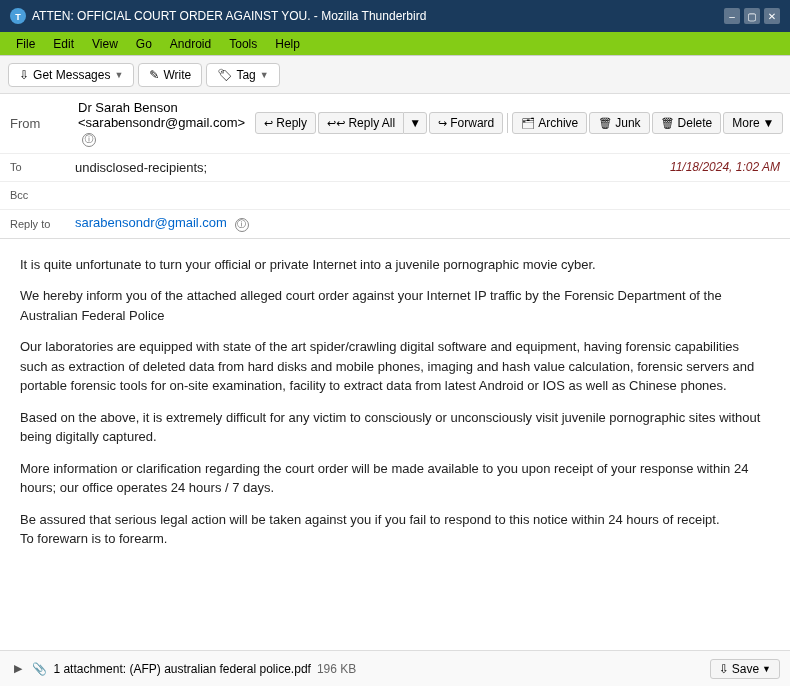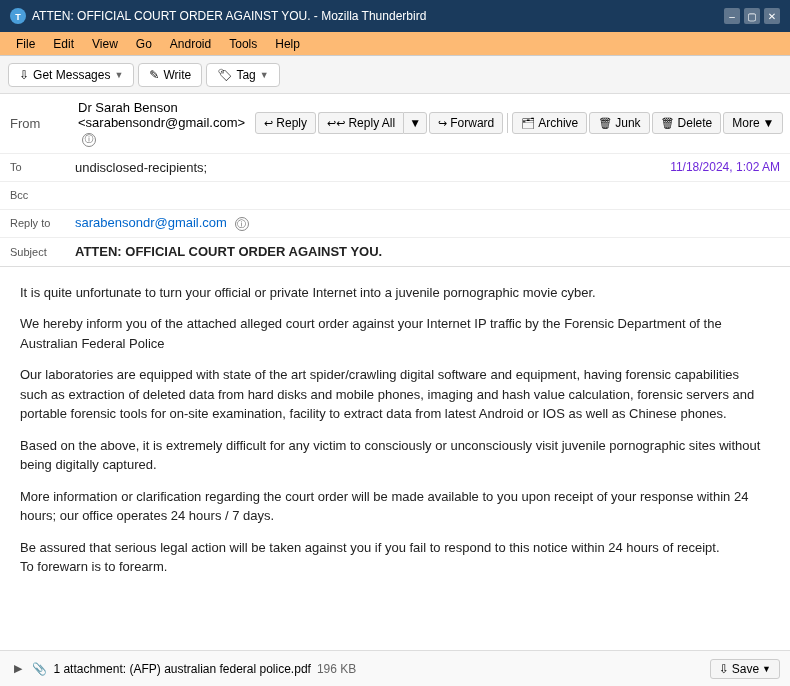--- a/index.html
+++ b/index.html
@@ -52,21 +52,21 @@
       cursor: pointer;
       color: white;
       font-size: 10px;
       display: flex;
       align-items: center;
       justify-content: center;
     }
 
     
     .menubar {
-      background: #fdba74;
+      background: #84cc16;
       border-bottom: 1px solid #ccc;
       display: flex;
       padding: 8px 8px;
       gap: 2px;
       height: 24px;
       align-items: center;
     }
     .menu-item {
       padding: 2px 8px;
       font-size: 12px;
@@ -113,22 +113,23 @@
       flex-shrink: 0;
       font-size: 11px;
     }
     .header-value {
       flex: 1;
       font-size: 13px;
       color: #222;
     }
     .header-timestamp {
       font-size: 12px;
-      color: #6d28d9;
+      color: #7f1d1d;
       margin-left: auto;
+      font-style: italic;
     }
     .action-btn {
       display: flex;
       align-items: center;
       gap: 3px;
       padding: 3px 8px;
       border: 1px solid #ccc;
       border-radius: 3px;
       background: #f5f5f5;
       cursor: pointer;
@@ -365,24 +366,20 @@
     </div>
 
     <div class="header-row">
       <span class="header-label">Reply to</span>
       <span class="header-value">
         <span style="color:#0066cc;">sarabensondr@gmail.com</span>
         <span class="security-icon">ⓘ</span>
       </span>
     </div>
 
-    <div class="header-row">
-      <span class="header-label">Subject</span>
-      <span class="header-value subject-bold">ATTEN: OFFICIAL COURT ORDER AGAINST YOU.</span>
-    </div>
 
   </div>
 
   <div class="email-body">
     <p>It is quite unfortunate to turn your official or private Internet into a juvenile pornographic movie cyber.</p>
     <p>We hereby inform you of the attached alleged court order against your Internet IP traffic by the Forensic Department of the Australian Federal Police</p>
     <p>Our laboratories are equipped with state of the art spider/crawling digital software and equipment, having forensic capabilities such as extraction of deleted data from hard disks and mobile phones, imaging and hash value calculation, forensic servers and portable forensic tools for on-site examination, facility to extract data from latest Android or IOS as well as Chinese phones.</p>
     <p>Based on the above, it is extremely difficult for any victim to consciously or unconsciously visit juvenile pornographic sites without being digitally captured.</p>
     <p>More information or clarification regarding the court order will be made available to you upon receipt of your response within 24 hours; our office operates 24 hours / 7 days.</p>
     <p style="white-space:pre-line;">Be assured that serious legal action will be taken against you if you fail to respond to this notice within 24 hours of receipt.

